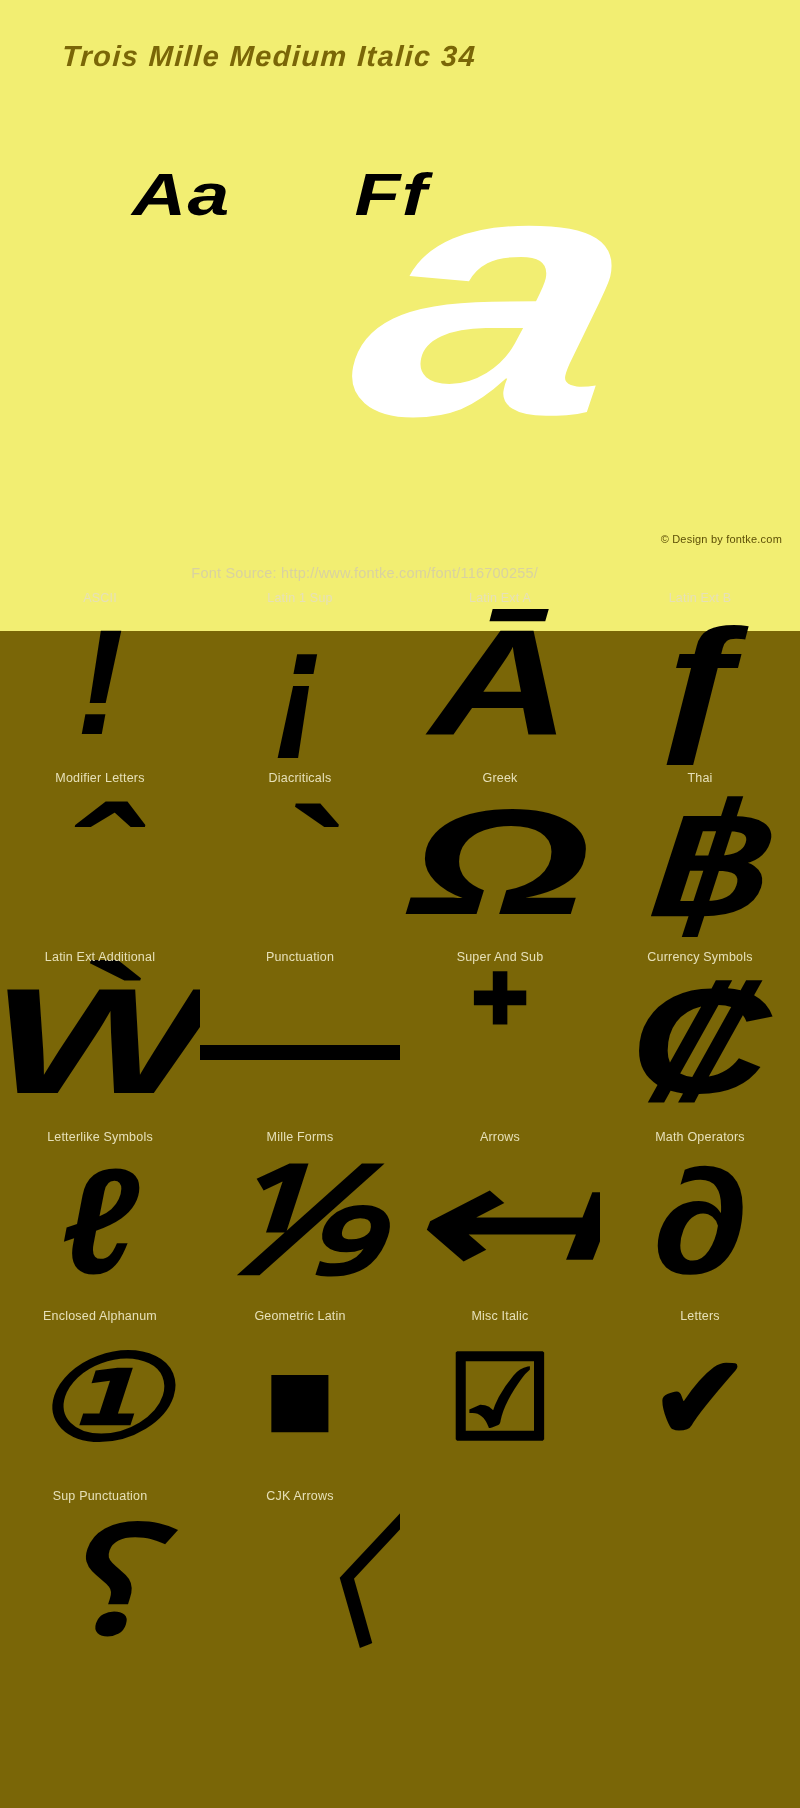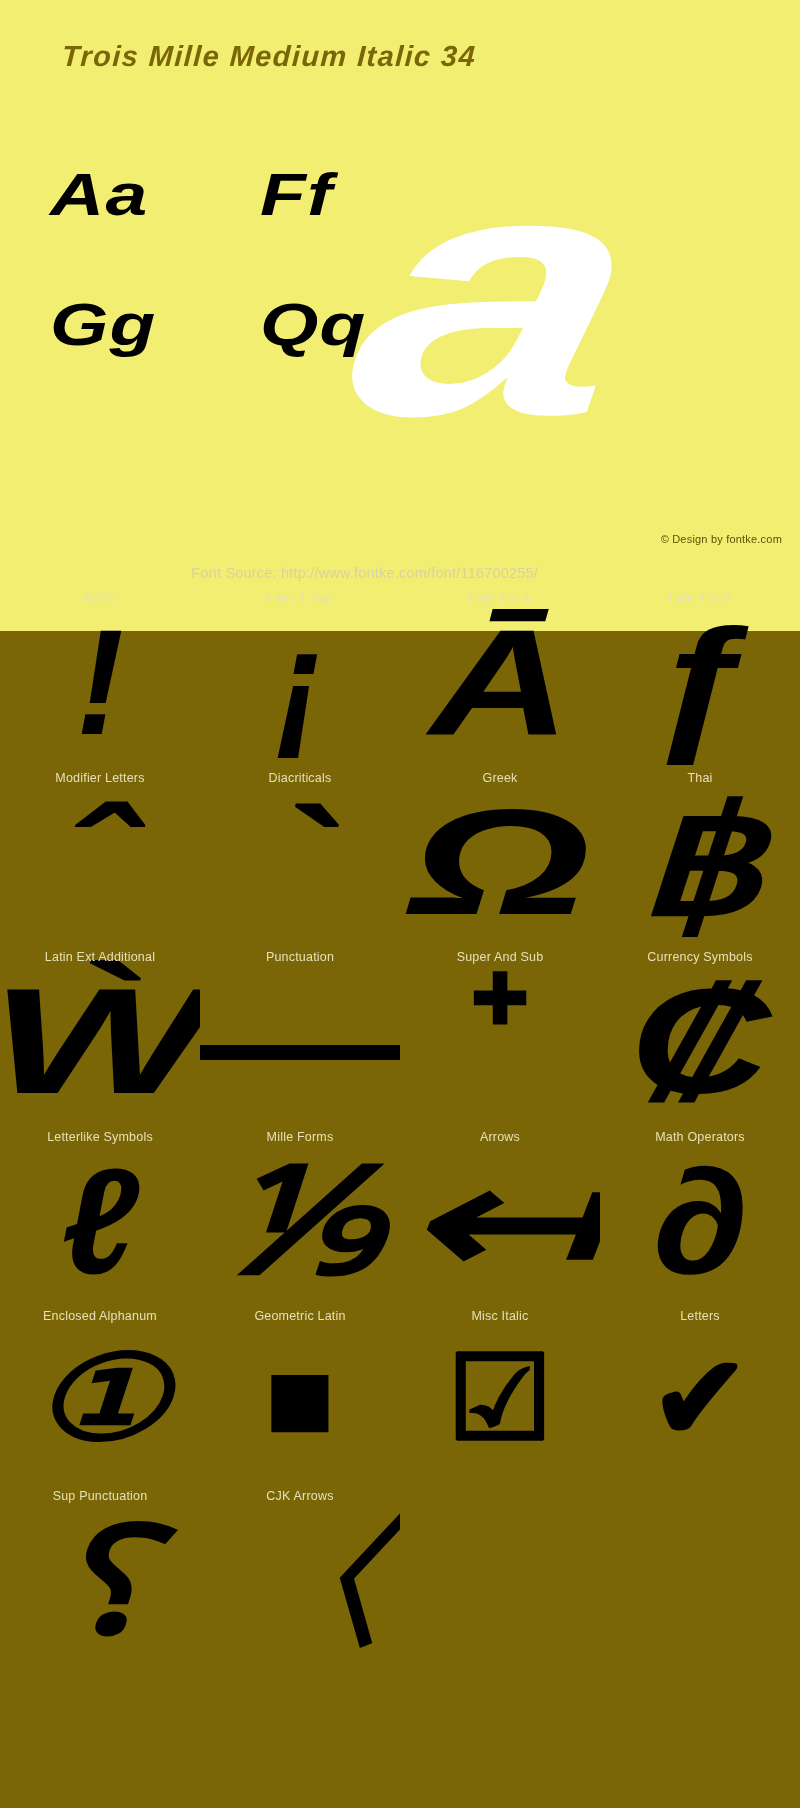--- a/index.html
+++ b/index.html
@@ -55,20 +55,21 @@
     white-space: nowrap;
     user-select: none;
   }
 
   
   .pairs {
     position: absolute;
     left: 50px;
     top: 165px;
     width: 420px;
+    text-align: center;
   }
   .pair-row {
     display: flex;
     height: 130px;
   }
   .pair-cell {
     width: 210px;
     font-size: 60px;
     line-height: 1;
     font-weight: bold;
@@ -182,24 +183,20 @@
 
   <div class="hero-glyph">a</div>
 
   <div class="specimen-title">Trois Mille Medium Italic 34</div>
 
   <div class="pairs">
     <div class="pair-row">
       <div class="pair-cell">Aa</div>
       <div class="pair-cell">Ff</div>
     </div>
-    <div class="pair-row">
-      <div class="pair-cell">Gg</div>
-      <div class="pair-cell">Qq</div>
-    </div>
   </div>
 
 
   <div class="credit-line">© Design by fontke.com</div>
 </div>
 
 <div class="source-bar">Font Source: http://www.fontke.com/font/116700255/</div>
 
 <div class="blocks">
 

